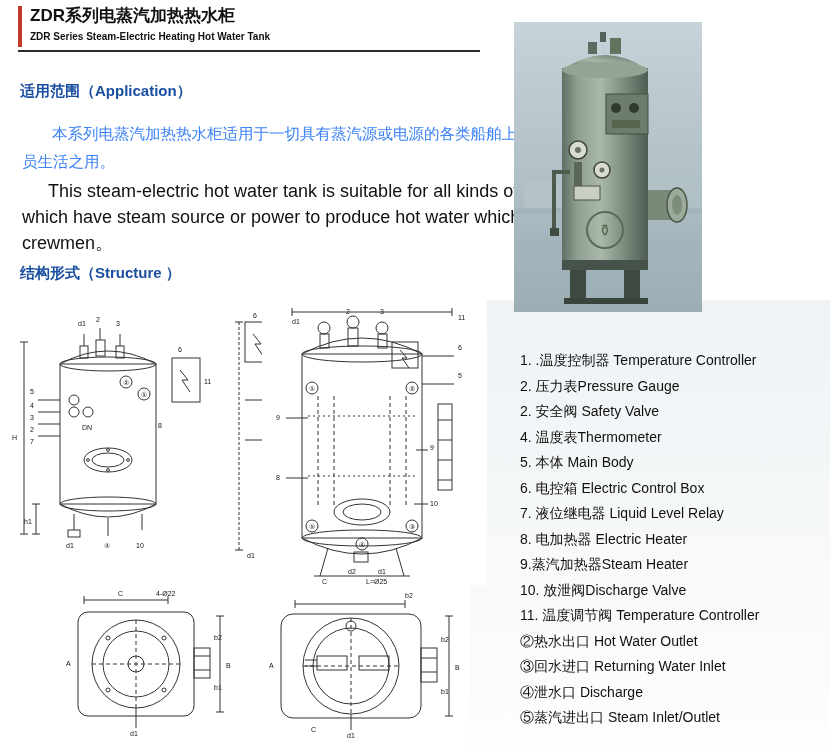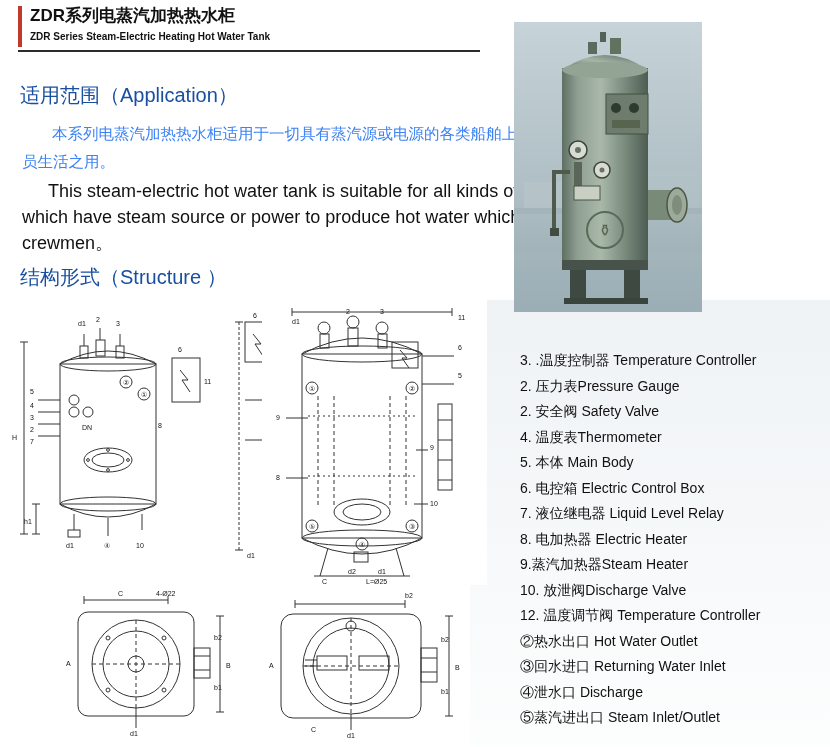--- a/index.html
+++ b/index.html
@@ -42,22 +42,22 @@
   }
   .header-rule {
     position: absolute;
     left: 0; top: 44px;
     width: 462px; height: 2px;
     background: #2b2b2b;
   }
 
   
   .sec-head {
-    font-size: 20px;
-    font-weight: normal;
+    font-size: 15px;
+    font-weight: bold;
     color: #1a4fa0;
     white-space: nowrap;
   }
   .sec-head .cn { color: #1a4fa0; }
   .sec-head .en { color: #1a4fa0; }
 
   #application-heading { position: absolute; left: 20px; top: 82px; }
   #structure-heading   { position: absolute; left: 20px; top: 264px; }
 
   
@@ -435,30 +435,30 @@
         <path d="M190 30 L198 30 M190 130 L198 130"></path>
         <text x="92" y="152" fill="#111" stroke="none">d1</text>
         <path d="M96 128 L96 144"></path>
         <text x="14" y="82" fill="#111" stroke="none">A</text>
         <text x="56" y="146" fill="#111" stroke="none">C</text>
       </g>
     </svg>
   </div>
 
   <div class="legend">
-    <div class="legend-item">3. .温度控制器 Temperature Controller</div>
+    <div class="legend-item">1. .温度控制器 Temperature Controller</div>
     <div class="legend-item">2. 压力表Pressure Gauge</div>
     <div class="legend-item">2. 安全阀 Safety Valve</div>
     <div class="legend-item">4. 温度表Thermometer</div>
     <div class="legend-item">5. 本体 Main Body</div>
     <div class="legend-item">6. 电控箱 Electric Control Box</div>
     <div class="legend-item">7. 液位继电器 Liquid Level Relay</div>
     <div class="legend-item">8. 电加热器 Electric Heater</div>
     <div class="legend-item">9.蒸汽加热器Steam Heater</div>
     <div class="legend-item">10. 放泄阀Discharge Valve</div>
-    <div class="legend-item">12. 温度调节阀 Temperature Controller</div>
+    <div class="legend-item">11. 温度调节阀 Temperature Controller</div>
     <div class="legend-item">②热水出口 Hot Water Outlet</div>
     <div class="legend-item">③回水进口 Returning Water Inlet</div>
     <div class="legend-item">④泄水口 Discharge</div>
     <div class="legend-item">⑤蒸汽进出口 Steam Inlet/Outlet</div>
   </div>
 
 </div>
 
 </body></html>

